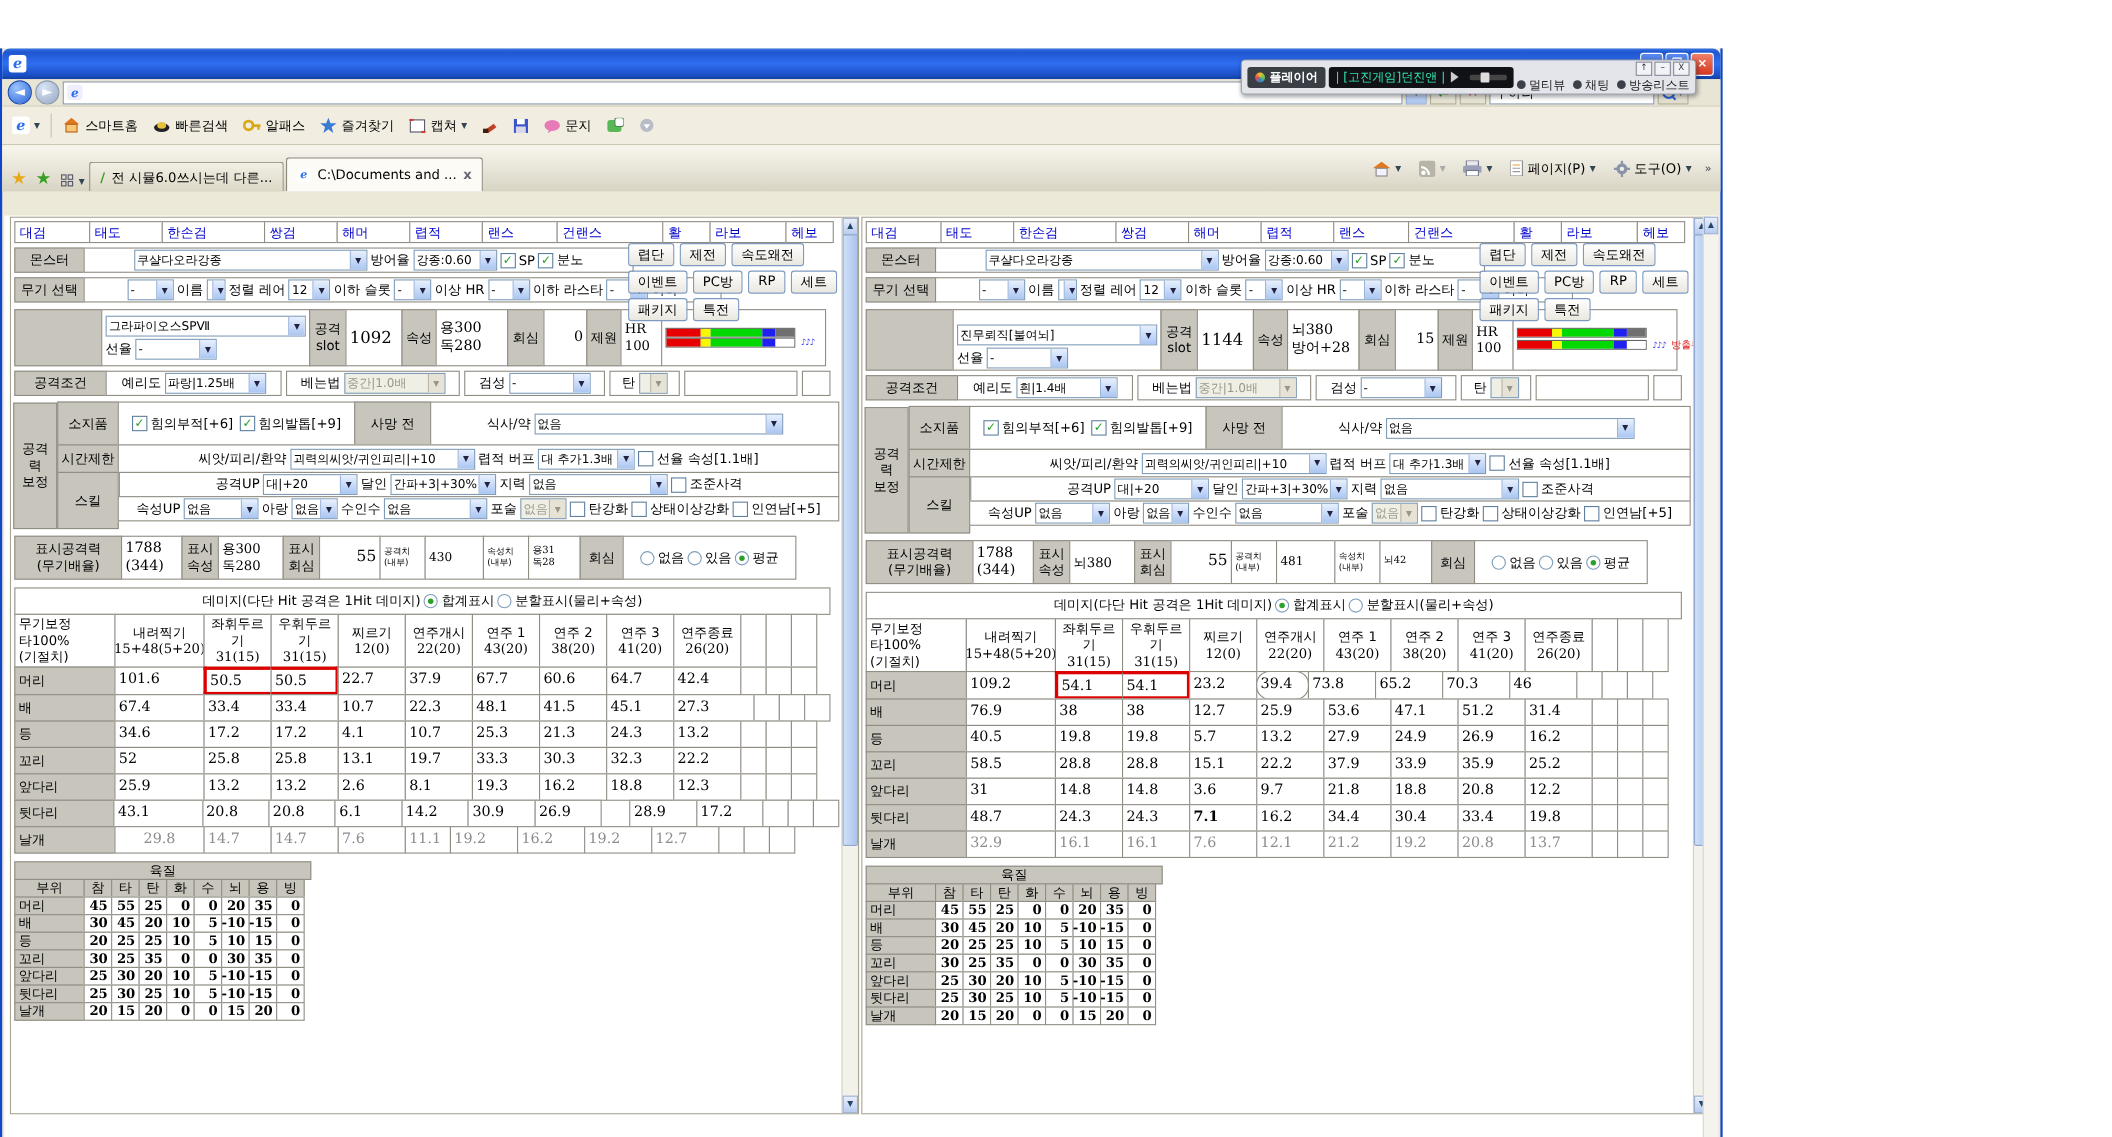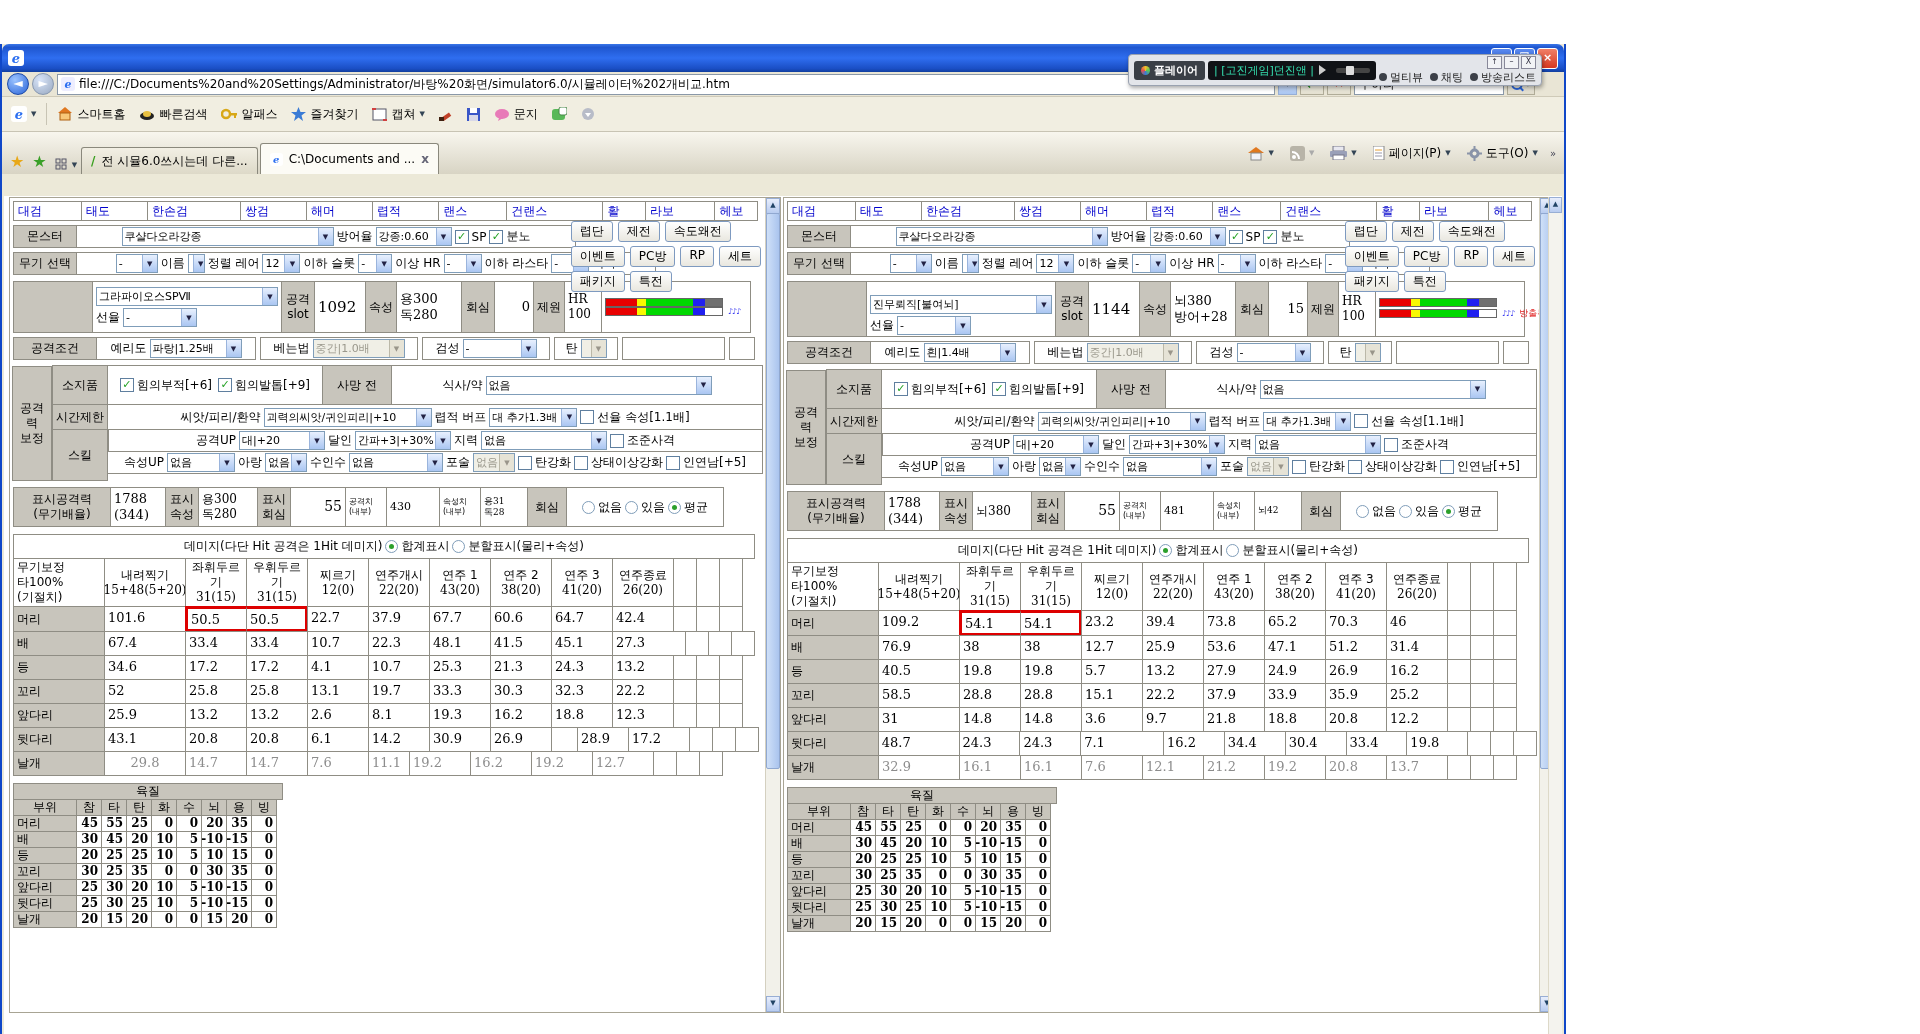--- a/index.html
+++ b/index.html
@@ -138,21 +138,20 @@
       <span class="wbtn">_</span>
       <span class="wbtn">❒</span>
       <span class="wbtn close">×</span>
     </span>
   </div>
   <div class="addr">
     <span class="navbtn">◄</span>
     <span class="navbtn fwd">►</span>
     <span class="addr-field">
       <span class="ie-e" style="width:14px;height:14px;font-size:11px;background:#eef;color:#2a6ef0;">e</span>
-      <span class="addr-url">file:///C:/Documents%20and%20Settings/Administrator/바탕%20화면/simulator6.0/시뮬레이터%202개비교.htm</span>
     </span>
     <span class="combo-arr">▼</span>
     <span class="sqbtn" style="color:#1a8a1a;">⇄</span>
     <span class="sqbtn" style="color:#d02020;">×</span>
     <span class="search-field">
       <span>구하라</span>
     </span>
     <span class="magbtn">
       <span class="mag"></span>
       <span class="tinyarr">▼</span>
@@ -1012,21 +1011,21 @@
               </div>
               <div class="cell num dmgval" style="width: 62px;">
                 <div class="ln">14.2</div>
               </div>
               <div class="cell num dmgval" style="width: 62px;">
                 <div class="ln">30.9</div>
               </div>
               <div class="cell num dmgval" style="width: 62px;">
                 <div class="ln">26.9</div>
               </div>
-              <div class="cell num dmgval" style="width: 52px; margin-left: 25px;">
+              <div class="cell num dmgval" style="width: 62px; margin-left: 25px;">
                 <div class="ln">28.9</div>
               </div>
               <div class="cell num dmgval" style="width: 62px;">
                 <div class="ln">17.2</div>
               </div>
               <div class="cell" style="width: 24px;">
                 <div class="ln"></div>
               </div>
               <div class="cell" style="width: 24px;">
                 <div class="ln"></div>
@@ -1787,21 +1786,21 @@
               </div>
               <div class="cell num dmgval hlf" style="width: 62px;">
                 <div class="ln">54.1</div>
               </div>
               <div class="cell num dmgval hll" style="width: 62px;">
                 <div class="ln">54.1</div>
               </div>
               <div class="cell num dmgval" style="width: 62px;">
                 <div class="ln">23.2</div>
               </div>
-              <div class="cell num dmgval" style="width: 62px;">
+              <div class="cell num dmgval" style="width: 48px; border-radius: 12px;">
                 <div class="ln">39.4</div>
               </div>
               <div class="cell num dmgval" style="width: 62px;">
                 <div class="ln">73.8</div>
               </div>
               <div class="cell num dmgval" style="width: 62px;">
                 <div class="ln">65.2</div>
               </div>
               <div class="cell num dmgval" style="width: 62px;">
                 <div class="ln">70.3</div>
@@ -1989,21 +1988,21 @@
               </div>
               <div class="cell num dmgval" style="width: 82px;">
                 <div class="ln">48.7</div>
               </div>
               <div class="cell num dmgval" style="width: 62px;">
                 <div class="ln">24.3</div>
               </div>
               <div class="cell num dmgval" style="width: 62px;">
                 <div class="ln">24.3</div>
               </div>
-              <div class="cell num dmgval" style="width: 84px;">
+              <div class="cell num dmgval" style="width: 62px; font-weight: bold;">
                 <div class="ln">7.1</div>
               </div>
               <div class="cell num dmgval" style="width: 62px;">
                 <div class="ln">16.2</div>
               </div>
               <div class="cell num dmgval" style="width: 62px;">
                 <div class="ln">34.4</div>
               </div>
               <div class="cell num dmgval" style="width: 62px;">
                 <div class="ln">30.4</div>

